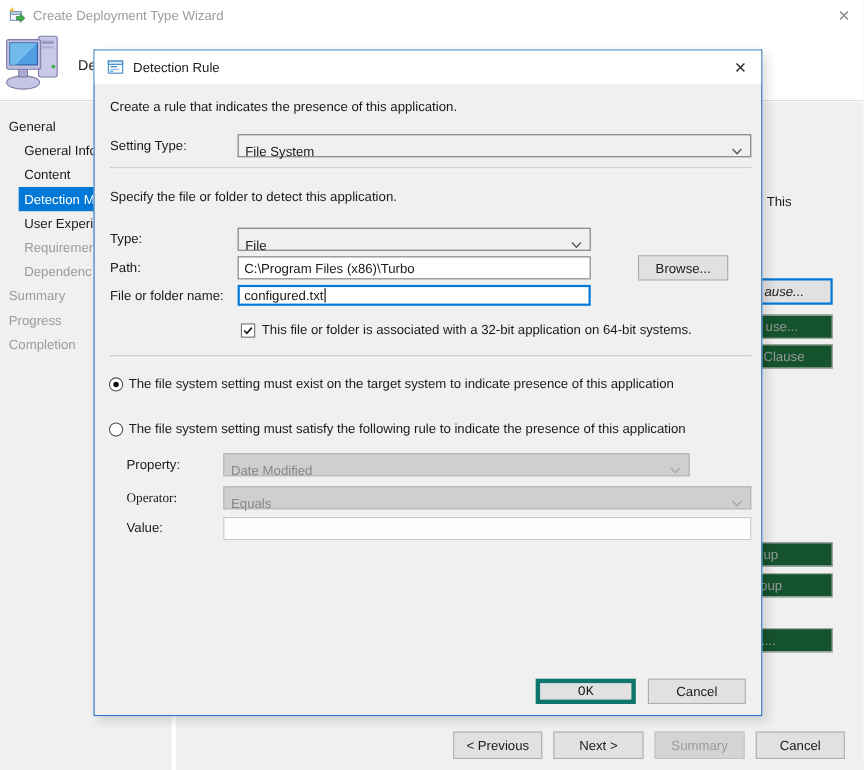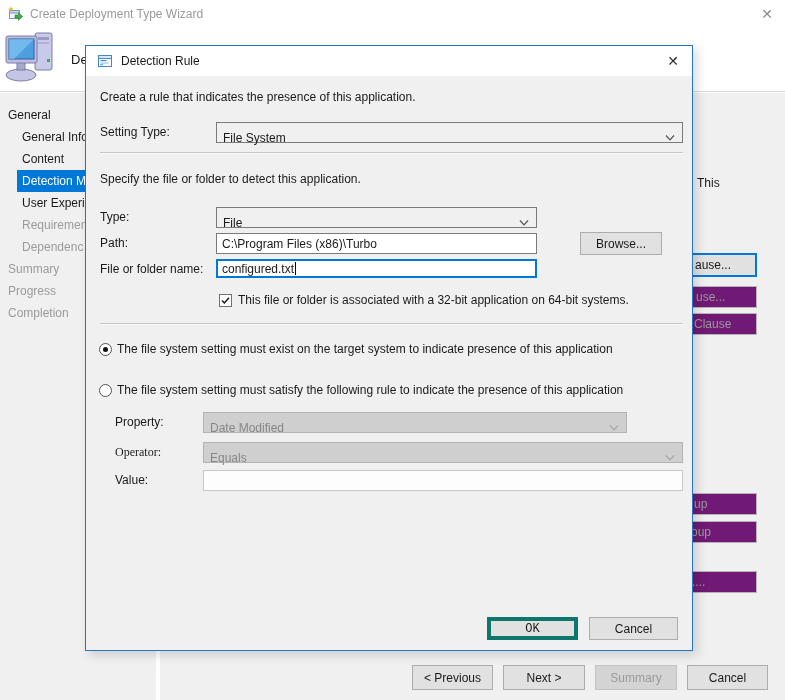--- a/index.html
+++ b/index.html
@@ -22,21 +22,21 @@
   .nav-item{height:22px;line-height:22px;padding-left:8px;white-space:nowrap;}
   .nav-item.lvl2{padding-left:22px;}
   .nav-item.future{color:#9b9b9b;}
   .nav-item.active{background:#0078d7;color:#ffffff;margin-left:17px;padding-left:5px;width:139px;box-sizing:border-box;}
 
   
   .partial-text{position:absolute;left:697px;top:176px;z-index:1;}
   .side-btn{position:absolute;left:640px;width:117px;background:#e1e1e1;border:1px solid #adadad;
     box-sizing:border-box;display:flex;align-items:center;z-index:1;}
   .side-btn.focused{border:2px solid #0078d7;height:24px;}
-  .side-btn.disabled{background:#701a75;border:1px solid #b5b5b5;color:#9b9b9b;height:22px;}
+  .side-btn.disabled{background:#14532d;border:1px solid #b5b5b5;color:#9b9b9b;height:22px;}
   .wiz-btn{position:absolute;top:665px;height:25px;background:#e1e1e1;border:1px solid #adadad;
     box-sizing:border-box;display:flex;align-items:center;justify-content:center;z-index:1;cursor:default;}
   .wiz-btn.disabled{background:#d4d4d4;border:1px solid #c3c3c3;color:#9b9b9b;}
 
   
   .dialog{position:absolute;left:85px;top:45px;width:608px;height:606px;background:#f0f0f0;
     border:1px solid #2575c4;box-sizing:border-box;z-index:10;box-shadow:4px 4px 10px rgba(0,0,0,0.15);}
   .dlg-titlebar{position:absolute;left:0;top:0;width:100%;height:30px;background:#fff;}
   .dlg-icon{position:absolute;left:11px;top:7px;}
   .dlg-title{position:absolute;left:35px;top:8px;color:#1a1a1a;}
@@ -114,21 +114,21 @@
     <div class="nav-item lvl2">User Experie</div>
     <div class="nav-item lvl2 future">Requiremen</div>
     <div class="nav-item lvl2 future">Dependenc</div>
     <div class="nav-item lvl1 future">Summary</div>
     <div class="nav-item lvl1 future">Progress</div>
     <div class="nav-item lvl1 future">Completion</div>
   </div>
 
   <span class="partial-text">This</span>
 
-  <div class="side-btn focused" style="top:253px;padding-left:53px;">ause...</div>
+  <div class="side-btn focused" style="top:253px;padding-left:53px;font-style:italic;">ause...</div>
   <div class="side-btn disabled" style="top:286px;padding-left:55px;">use...</div>
   <div class="side-btn disabled" style="top:313px;padding-left:53px;">Clause</div>
   <div class="side-btn disabled" style="top:493px;padding-left:53px;">up</div>
   <div class="side-btn disabled" style="top:521px;padding-left:50px;">oup</div>
   <div class="side-btn disabled" style="top:571px;padding-left:51px;">....</div>
 
   <div class="wiz-btn" style="left:412px;width:81px;">&lt; Previous</div>
   <div class="wiz-btn" style="left:503px;width:82px;">Next &gt;</div>
   <div class="wiz-btn disabled" style="left:595px;width:82px;">Summary</div>
   <div class="wiz-btn" style="left:687px;width:81px;">Cancel</div>

